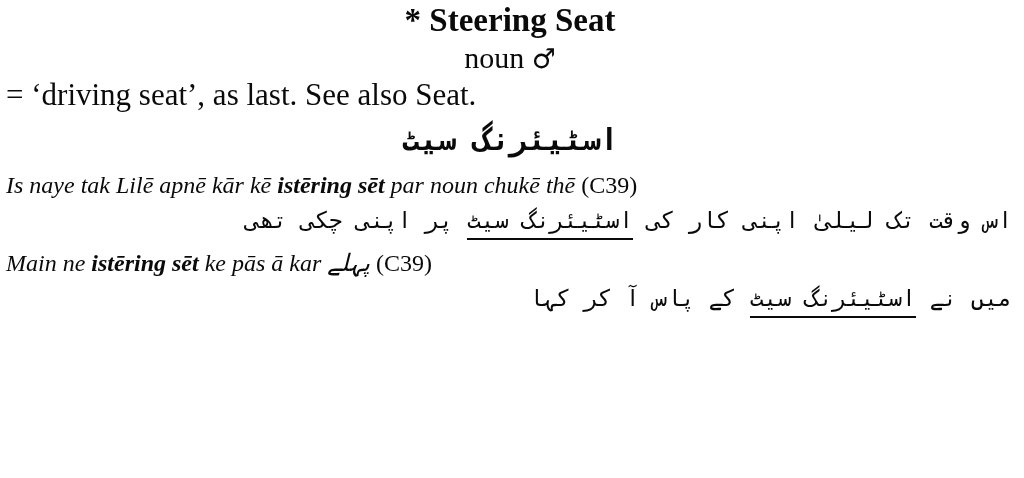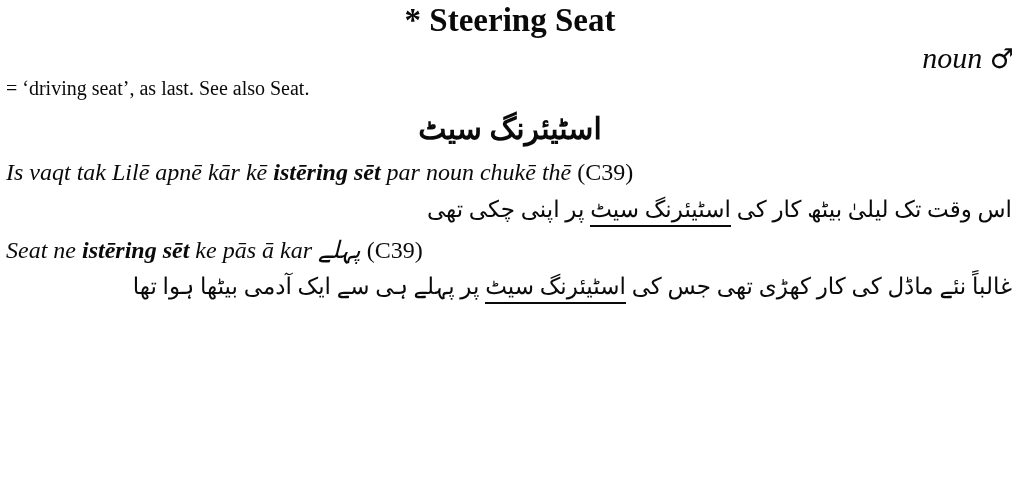--- a/index.html
+++ b/index.html
@@ -18,38 +18,37 @@
     padding: 0 10px 0 6px;
   }
   .entry-title {
     text-align: center;
     font-size: 33px;
     font-weight: bold;
     line-height: 1.12;
     margin: 2px 0 0 0;
   }
   .pos-line {
-    text-align: right;
+    text-align: center;
     font-size: 30px;
     line-height: 1.1;
     margin: 2px 0 0 0;
-    font-style: italic;
   }
   .gender {
     font-family: "DejaVu Sans", sans-serif;
     font-size: 27px;
     font-weight: normal;
   }
   .definition {
-    font-size: 20px;
+    font-size: 31px;
     line-height: 1.15;
     margin: 3px 0 0 0;
   }
   .urdu {
-    font-family: Liberation Serif, serif;
+    font-family: Liberation Mono, monospace;
     direction: rtl;
     unicode-bidi: embed;
   }
   .headword-urdu {
     text-align: center;
     font-size: 30px;
     font-weight: bold;
     line-height: 1.55;
     margin: 6px 0 4px 0;
   }
@@ -83,23 +82,23 @@
 <div class="page">
 
   <div class="entry-title">* Steering Seat</div>
 
   <div class="pos-line"><span>noun</span>&nbsp;<span class="gender">♂</span></div>
 
   <div class="definition">= ‘driving seat’, as last. See also Seat.</div>
 
   <div class="headword-urdu urdu">اسٹیئرنگ سیٹ</div>
 
-  <div class="ex-latin"><span>Is vaqt tak Lilē apnē kār kē </span><span class="bold-term">istēring sēt</span><span> par noun chukē thē </span><span class="ref">(C39)</span></div>
+  <div class="ex-latin"><span>Is naye tak Lilē apnē kār kē </span><span class="bold-term">istēring sēt</span><span> par noun chukē thē </span><span class="ref">(C39)</span></div>
 
-  <div class="ex-urdu urdu"><span>اس وقت تک لیلیٰ بیٹھ کار کی </span><span class="u-underline">اسٹیئرنگ سیٹ</span><span> پر اپنی چکی تھی</span></div>
+  <div class="ex-urdu urdu"><span>اس وقت تک لیلیٰ اپنی کار کی </span><span class="u-underline">اسٹیئرنگ سیٹ</span><span> پر اپنی چکی تھی</span></div>
 
-  <div class="ex-latin"><span>Seat ne </span><span class="bold-term">istēring sēt</span><span> ke pās ā kar پہلے </span><span class="ref">(C39)</span></div>
+  <div class="ex-latin"><span>Main ne </span><span class="bold-term">istēring sēt</span><span> ke pās ā kar پہلے </span><span class="ref">(C39)</span></div>
+
+  <div class="ex-urdu urdu"><span>میں نے </span><span class="u-underline">اسٹیئرنگ سیٹ</span><span> کے پاس آ کر کہا</span></div>
 
 
-
-  <div class="ex-urdu urdu"><span>غالباً نئے ماڈل کی کار کھڑی تھی جس کی </span><span class="u-underline">اسٹیئرنگ سیٹ</span><span> پر پہلے ہی سے ایک آدمی بیٹھا ہوا تھا</span></div>
 
 </div>
 
 </body></html>

